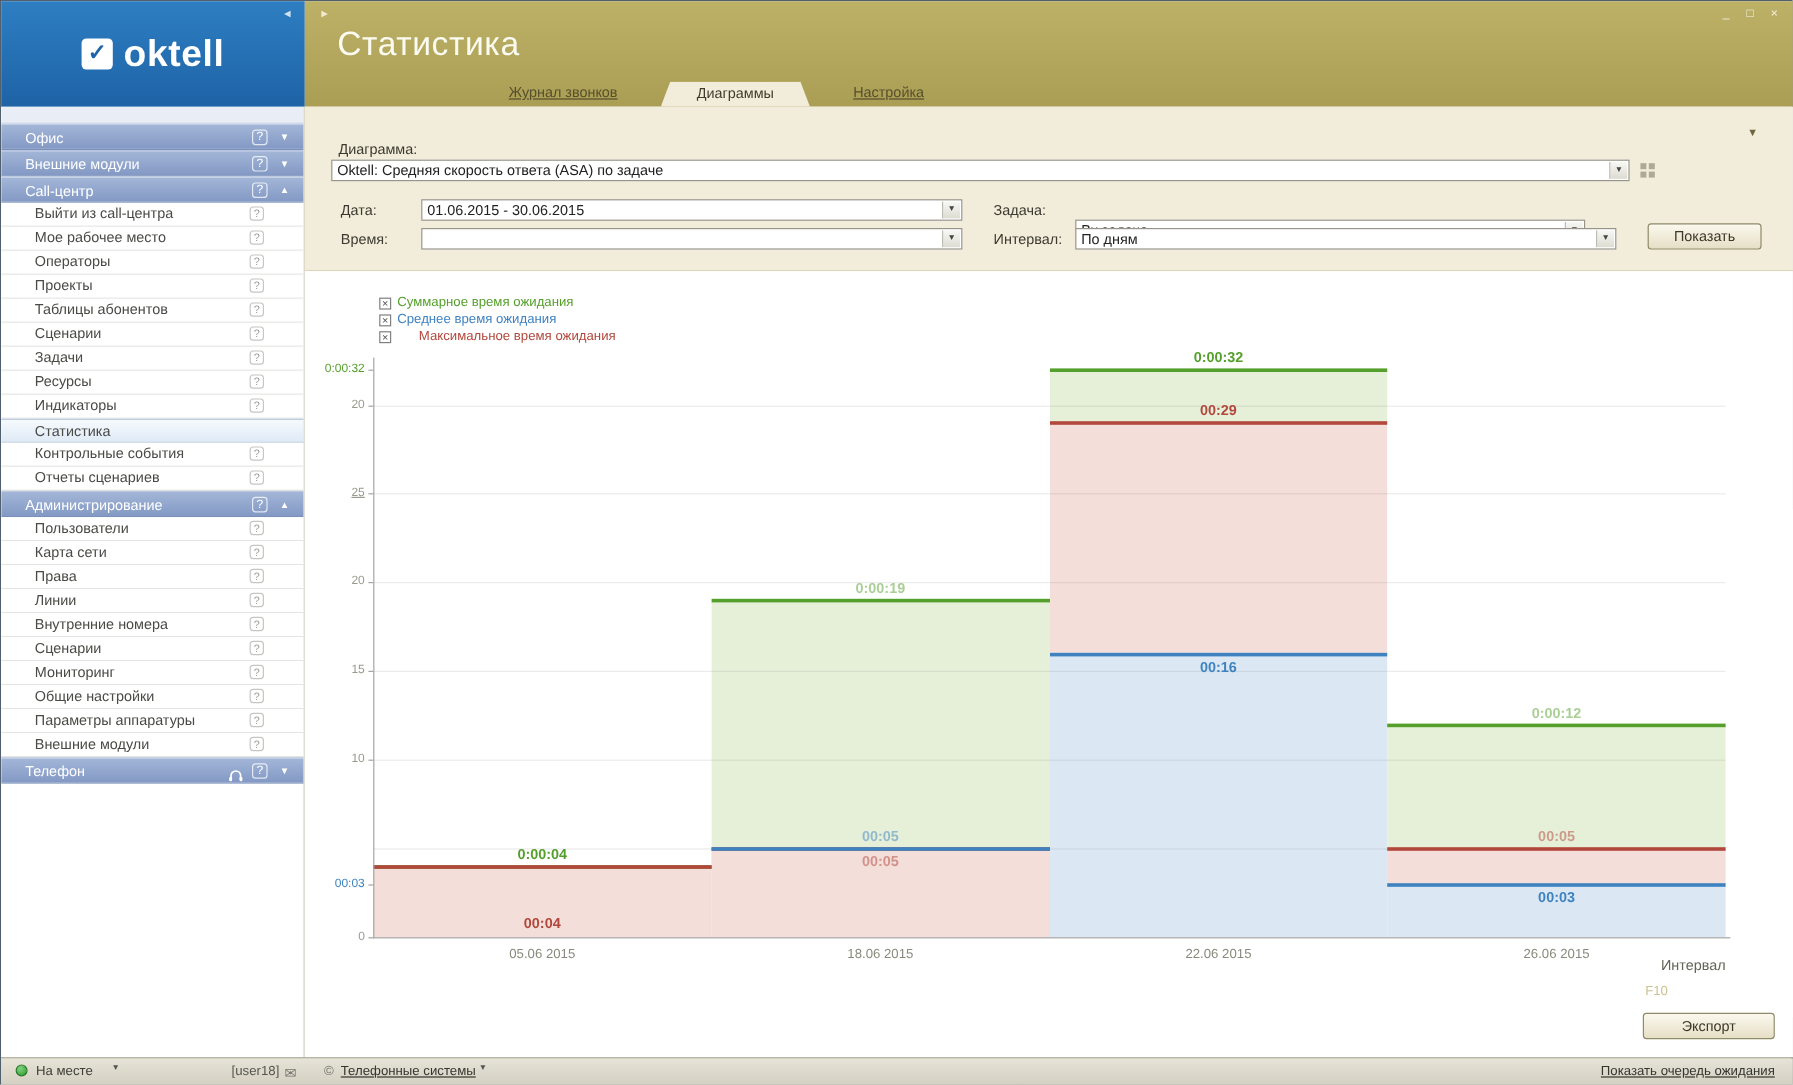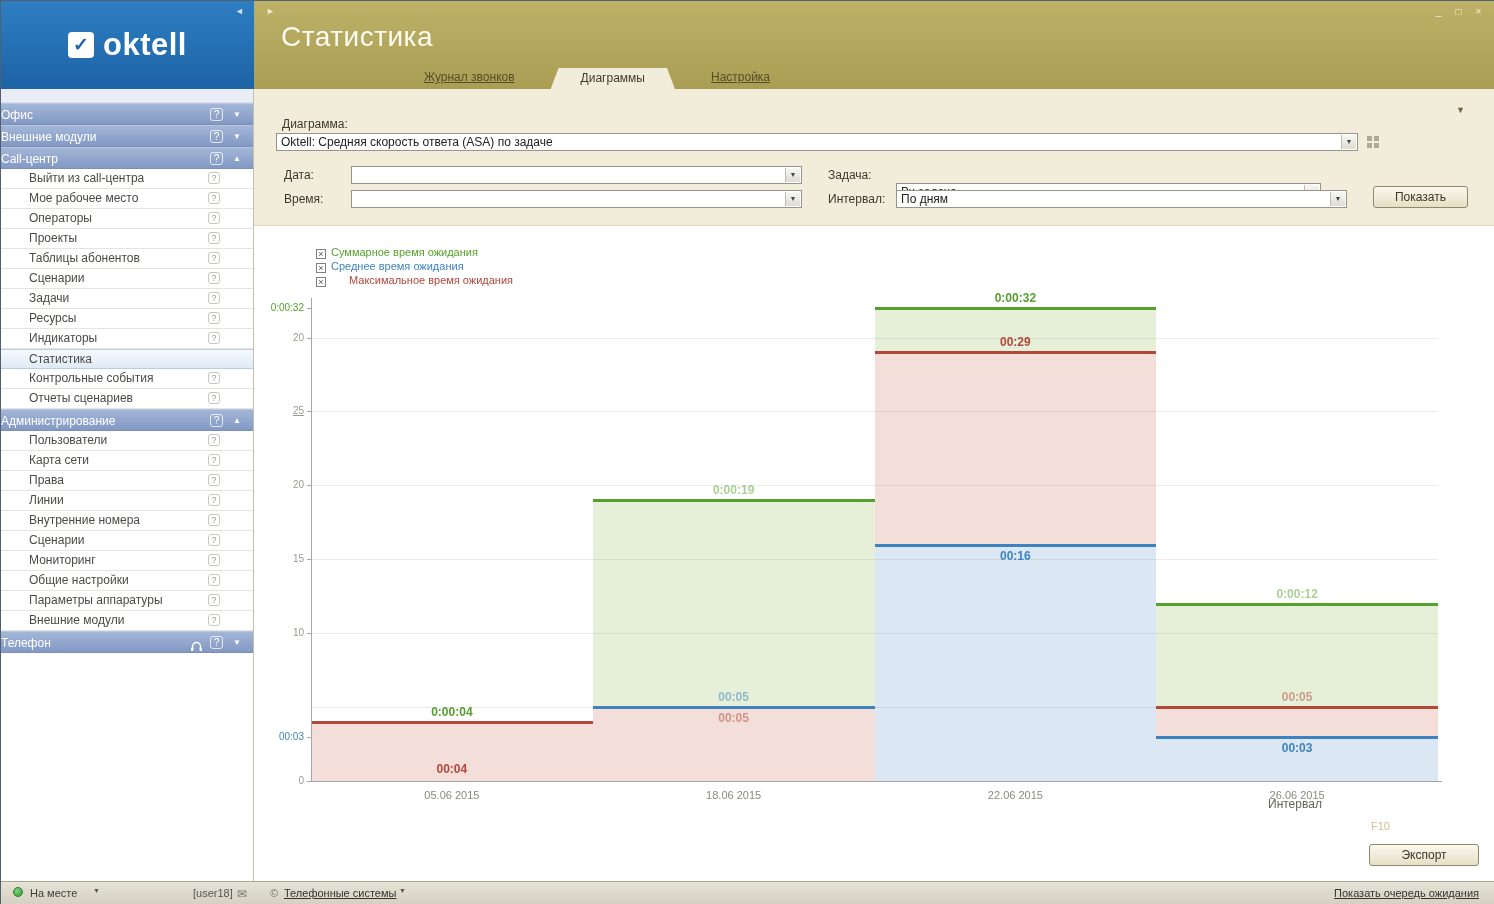--- a/index.html
+++ b/index.html
@@ -19,21 +19,21 @@
   #win-controls{position:absolute;right:8px;top:4px;display:flex;gap:3px}
   #win-controls span{width:17px;height:14px;font-size:10px;line-height:13px;text-align:center;color:#f6f2e2;cursor:pointer}
   #page-title{position:absolute;left:27px;top:20px;font-size:28px;color:#fcfbf2;letter-spacing:.5px}
   #tabs{position:absolute;left:170px;bottom:0;display:flex;align-items:flex-end;gap:36px}
   .tab{font-size:12px;color:#574f2c;text-decoration:underline;cursor:pointer;padding-bottom:5px}
   .tab.active{background:#f2edda;color:#3f3c2e;text-decoration:none;height:21px;line-height:21px;padding:0 30px 0 30px;clip-path:polygon(8px 0,calc(100% - 8px) 0,100% 100%,0 100%)}
 
   
   #sidebar{position:absolute;left:0;top:88px;width:253px;height:792px;background:#fff;border-right:1px solid #c4bfa9;overflow:hidden}
   #sb-top{height:14px;background:#e9eef6;border-bottom:1px solid #d7dfec}
-  .sb-header{position:relative;height:22px;line-height:22px;padding-left:0;background:linear-gradient(#a3b6d8,#8399c4);color:#fff;font-size:12px;border-top:1px solid #b8c6e0;border-bottom:1px solid #7a90ba;cursor:pointer}
+  .sb-header{position:relative;height:22px;line-height:22px;padding-left:20px;background:linear-gradient(#a3b6d8,#8399c4);color:#fff;font-size:12px;border-top:1px solid #b8c6e0;border-bottom:1px solid #7a90ba;cursor:pointer}
   .sb-header .q-h{position:absolute;right:30px;top:4px;width:13px;height:13px;border:1px solid rgba(255,255,255,.75);border-radius:3px;font-size:10px;line-height:12px;text-align:center}
   .sb-header .tri{position:absolute;right:12px;top:0;font-size:8px}
   .sb-header .hs{position:absolute;right:50px;top:5px}
   .sb-item{position:relative;height:20px;line-height:19px;padding-left:28px;font-size:12px;color:#4a4a46;border-bottom:1px solid #e4e4e0;background:#fff;cursor:pointer}
   .sb-item .q-i{position:absolute;right:33px;top:3px;width:12px;height:12px;border:1px solid #c6c6c2;border-radius:3px;color:#9b9b97;font-size:9px;line-height:11px;text-align:center}
   .sb-item.selected{background:linear-gradient(#f6fafe,#dfeaf6);border-top:1px solid #bccde2;border-bottom:1px solid #bccde2;line-height:18px}
 
   
   #main{position:absolute;left:253px;top:88px;width:1241px;height:792px;background:#fff}
   #form-panel{position:absolute;left:0;top:0;width:1241px;height:137px;background:#f2edda;border-bottom:1px solid #dcd6bd}
@@ -59,21 +59,21 @@
   .lg-cb{display:inline-block;width:10px;height:10px;border:1px solid #808080;background:#fff;font-size:9px;line-height:9px;text-align:center;color:#555;margin-right:5px;vertical-align:-1px}
   .grid{position:absolute;background:rgba(120,120,120,.15)}
   .fill{position:absolute}
   .cline{position:absolute}
   .plabel{position:absolute;font-size:12px;font-weight:bold;text-align:center}
   .plabel.light{opacity:.5}
   .xcat{position:absolute;font-size:11px;color:#8a8a7c;text-align:center}
   .ytick{position:absolute;font-size:10px;text-align:right}
   .tickm{position:absolute;background:#a6a6a6}
   .axis{position:absolute;background:#a6a6a6}
-  #interval-label{position:absolute;left:1014px;top:571px;width:170px;text-align:left;font-size:12px;color:#64645a}
+  #interval-label{position:absolute;left:1014px;top:571px;width:170px;text-align:right;font-size:12px;color:#64645a}
   #hotkey{position:absolute;left:1117px;top:594px;font-size:11px;color:#cdc292}
   #export-btn{left:1115px;top:618px;width:110px;height:22px}
 
   
   #footer{position:absolute;left:0;top:880px;width:1494px;height:24px;background:linear-gradient(#e6e3d7,#d3cfc1);border-top:1px solid #a9a492;font-size:11px;color:#3e3e38}
   #footer span,#footer a{position:absolute;top:5px}
   #status-dot{left:12px;top:7px;width:10px;height:10px;border-radius:50%;background:radial-gradient(circle at 35% 30%,#7fd37f,#2f9a2f);border:1px solid #2a7a2a}
   #status-text{left:29px;cursor:pointer}
   #status-tri{left:92px;font-size:7px;color:#555;top:8px}
   #user-label{left:192px;color:#55554f}
@@ -161,20 +161,21 @@
         <svg width="14" height="14">
             <rect x="1" y="1" width="5" height="5" fill="#8b8670"></rect>
             <rect x="8" y="1" width="5" height="5" fill="#8b8670"></rect>
             <rect x="1" y="8" width="5" height="5" fill="#8b8670"></rect>
             <rect x="8" y="8" width="5" height="5" fill="#8b8670"></rect>
           </svg>
       </span>
 
       <div class="flabel" id="lab-date">Дата:</div>
       <div class="combo" id="combo-date">
+        <span class="ctext">01.06.2015 - 30.06.2015</span>
         <span class="carrow">▼</span>
       </div>
 
       <div class="flabel" id="lab-time">Время:</div>
       <div class="combo" id="combo-time">
         <span class="carrow">▼</span>
       </div>
 
       <div class="flabel" id="lab-task">Задача:</div>
       <div class="combo" id="combo-task">

